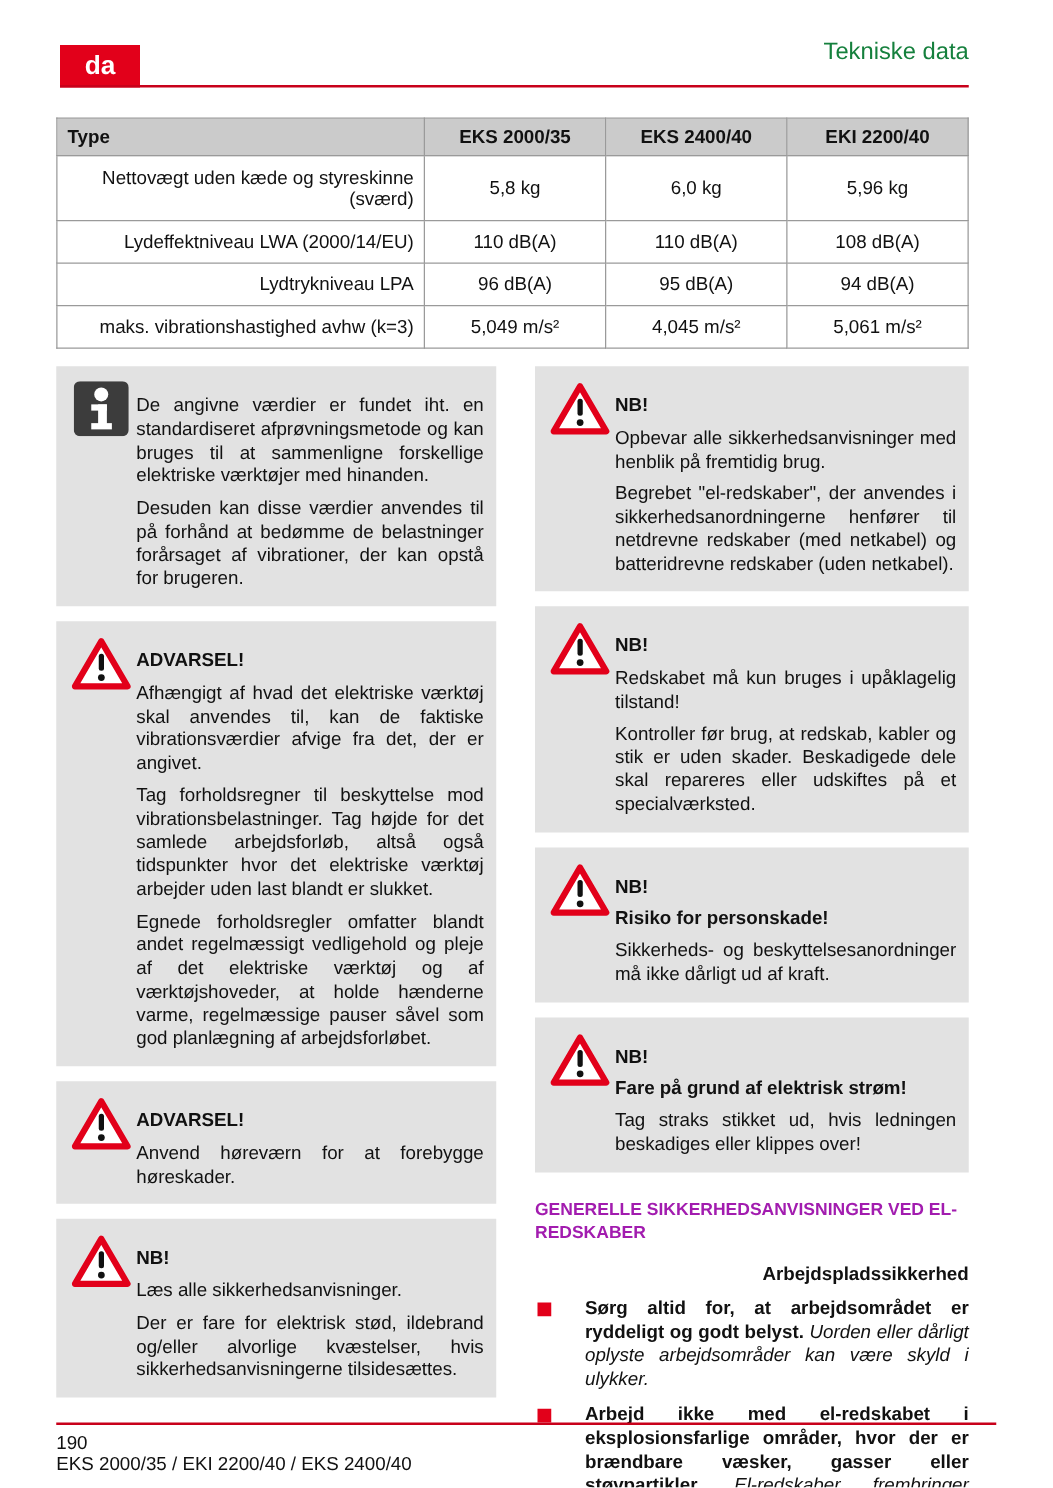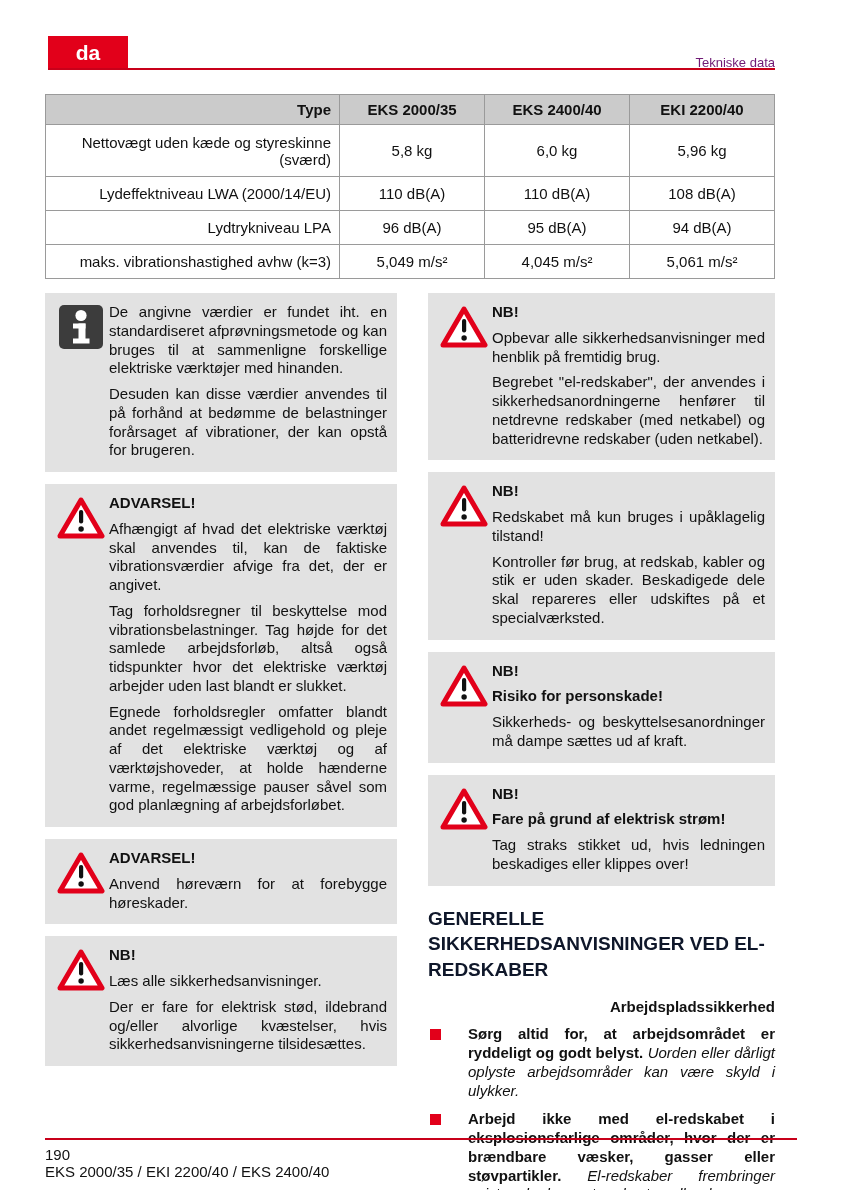--- a/index.html
+++ b/index.html
@@ -10,28 +10,28 @@
     margin:0 auto;
     background:#ffffff;
     font-family:"Liberation Sans", sans-serif;
     color:#111;
     overflow:hidden;
   }
   
   .header { position:relative; height:70px; }
   .lang-badge {
     position:absolute; left:48px; top:36px;
-    width:80px; height:34px;
+    width:64px; height:34px;
     background:#e2001a; color:#fff;
     font-size:21px; font-weight:bold;
     display:flex; align-items:center; justify-content:center;
   }
   .header-right {
-    position:absolute; right:67px; bottom:0;
-    font-size:13px; color:#701a75;
+    position:absolute; right:67px; bottom:17px;
+    font-size:19px; color:#15803d;
   }
   .header-rule {
     position:absolute; left:48px; right:67px; bottom:0;
     height:2px; background:#c8001a;
   }
   
   .spec-table {
     margin:24px 45px 0 45px;
     width:730px;
     border-collapse:collapse;
@@ -40,21 +40,21 @@
   .spec-table th, .spec-table td {
     border:1px solid #9a9a9a;
     padding:5px 8px;
     vertical-align:middle;
   }
   .spec-table th {
     background:#cbcbcb;
     font-weight:bold;
     height:30px;
   }
-  .spec-table th.col-label { text-align:right; }
+  .spec-table th.col-label { text-align:left; }
   .spec-table th.col-value { text-align:center; width:145px; }
   .spec-table td.cell-label { text-align:right; height:34px; }
   .spec-table td.cell-value { text-align:center; }
   .spec-table tr.tall td { height:52px; }
   
   .columns {
     display:flex; gap:31px;
     margin:14px 45px 0 45px;
   }
   .col-left  { flex:0 0 352px; }
@@ -64,43 +64,43 @@
     background:#e2e2e2;
     display:flex;
     padding:10px 10px 12px 8px;
     margin-bottom:12px;
   }
   .box .icon {
     flex:0 0 56px;
     padding-top:2px;
     display:flex; justify-content:center; align-items:flex-start;
   }
-  .box-body { flex:1; }
+  .box-body { flex:1;margin-top:13px; }
   .box-body p {
     font-size:15px; line-height:1.25;
     text-align:justify;
     margin-bottom:7px;
   }
   .box-body p:last-child { margin-bottom:0; }
   .box-title {
     font-size:15px; font-weight:bold;
     margin-bottom:4px;
     text-align:left;
   }
   .box-subtitle {
     font-size:15px; font-weight:bold;
     margin-bottom:4px;
     text-align:left !important;
   }
   
   .section-heading {
     margin-top:20px;
-    font-size:19px; font-weight:bold;
+    font-size:14px; font-weight:bold;
     line-height:1.35;
-    color:#0f172a;
+    color:#a21caf;
   }
   .subsection-heading {
     margin-top:16px;
     font-size:15px; font-weight:bold;text-align:right;
   }
   .bullet-list { margin-top:10px; }
   .bullet {
     position:relative;
     padding-left:40px;
     margin-bottom:10px;
@@ -276,21 +276,21 @@
         <span class="icon">
           <svg width="48" height="44" viewBox="0 0 48 44">
             <path d="M24 4 L45 40 H3 Z" fill="#fff" stroke="#e2001a" stroke-width="5" stroke-linejoin="round"></path>
             <rect x="22" y="14" width="4.2" height="13.5" rx="2" fill="#111"></rect>
             <circle cx="24.1" cy="33" r="2.7" fill="#111"></circle>
           </svg>
         </span>
         <div class="box-body">
           <p class="box-title">NB!</p>
           <p class="box-subtitle">Risiko for personskade!</p>
-          <p>Sikkerheds- og beskyttelsesanordninger må dampe sættes ud af kraft.</p>
+          <p>Sikkerheds- og beskyttelsesanordninger må ikke dårligt ud af kraft.</p>
         </div>
       </div>
 
       <div class="box">
         <span class="icon">
           <svg width="48" height="44" viewBox="0 0 48 44">
             <path d="M24 4 L45 40 H3 Z" fill="#fff" stroke="#e2001a" stroke-width="5" stroke-linejoin="round"></path>
             <rect x="22" y="14" width="4.2" height="13.5" rx="2" fill="#111"></rect>
             <circle cx="24.1" cy="33" r="2.7" fill="#111"></circle>
           </svg>

